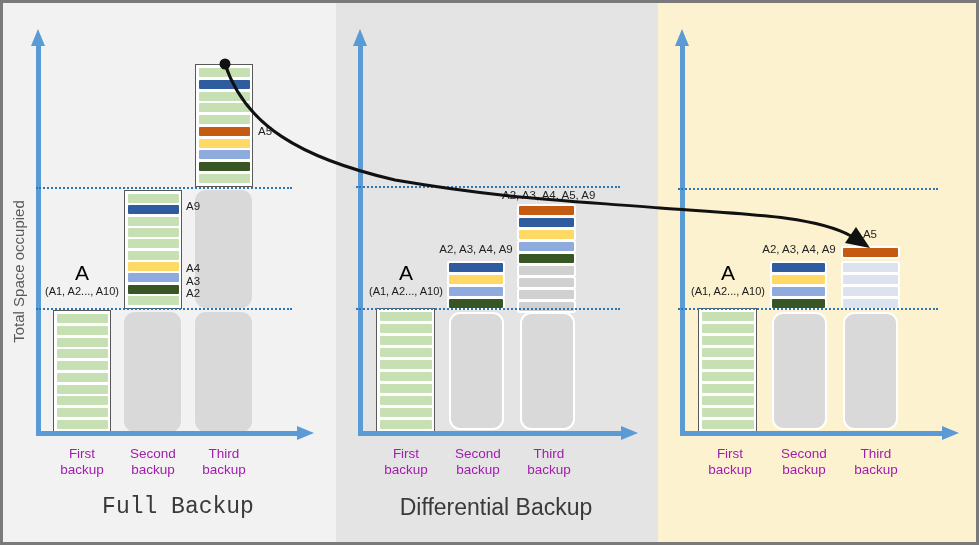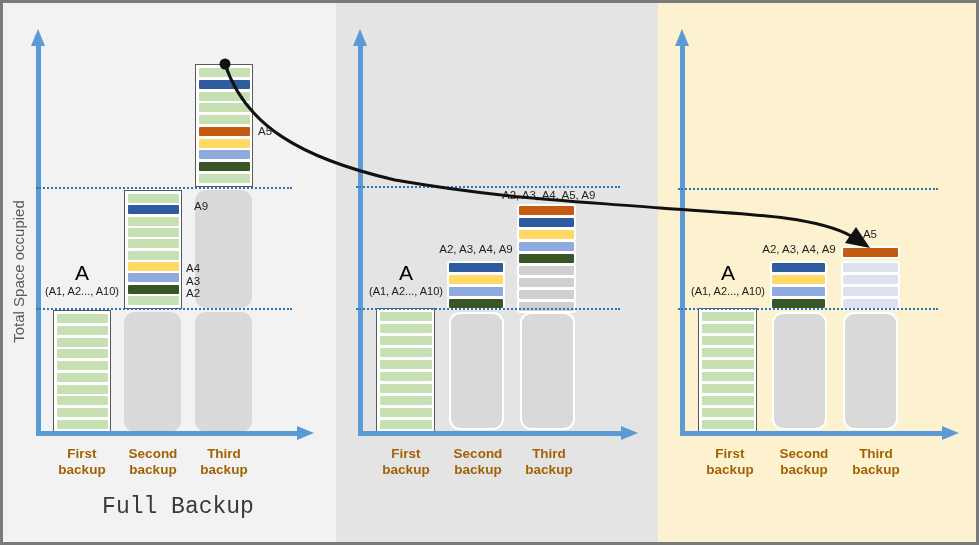--- a/index.html
+++ b/index.html
@@ -19,21 +19,21 @@
   .bar{position:absolute;background:#ffffff;border:1px solid #595959;box-sizing:border-box;display:flex;flex-direction:column;justify-content:space-between;padding:3px 2.5px;z-index:3;}
   .stripe{height:9px;border-radius:1px;}
   .stack{position:absolute;display:flex;flex-direction:column;gap:3px;z-index:3;}
   .stack .stripe{box-shadow:0 0 0 2px #ffffff;}
   .stack.gap-first .stripe:first-child{margin-bottom:3px;}
   .ann{position:absolute;font-size:11.5px;color:#1f1f1f;z-index:7;white-space:nowrap;}
   .ann.ctr{text-align:center;}
   .ahead{position:absolute;width:90px;text-align:center;z-index:7;}
   .ahead .a{font-size:21px;color:#000000;line-height:1.05;}
   .ahead .asub{font-size:11px;color:#1a1a1a;margin-top:1px;white-space:nowrap;}
-  .collabel{position:absolute;top:446px;width:70px;text-align:center;font-size:13.5px;line-height:1.2;color:#a16207;z-index:7;font-weight:bold;}
+  .collabel{position:absolute;top:446px;width:70px;text-align:center;font-size:13.5px;line-height:1.2;color:#a21caf;z-index:7;}
   .title{position:absolute;top:494px;width:240px;text-align:center;font-size:23px;color:#3a3a3a;z-index:7;}
   .ylabel{position:absolute;left:-102px;top:263px;width:240px;text-align:center;font-size:15px;color:#595959;transform:rotate(-90deg);z-index:7;}
   .overlay{position:absolute;left:0;top:0;z-index:8;pointer-events:none;}
 </style>
 </head>
 <body>
 
 <div class="canvas">
 
   <div class="panel p1"></div>
@@ -171,41 +171,42 @@
   </div>
   <div class="ahead" style="left:361px;top:262px;">
     <div class="a">A</div>
     <div class="asub">(A1, A2..., A10)</div>
   </div>
   <div class="ahead" style="left:683px;top:262px;">
     <div class="a">A</div>
     <div class="asub">(A1, A2..., A10)</div>
   </div>
 
-  <div class="ann" style="left:194px;top:200px;">A9</div>
+  <div class="ann" style="left:186px;top:200px;">A9</div>
   <div class="ann" style="left:186px;top:262px;">A4</div>
   <div class="ann" style="left:186px;top:274.5px;">A3</div>
   <div class="ann" style="left:186px;top:287px;">A2</div>
   <div class="ann" style="left:258px;top:125px;">A5</div>
   <div class="ann ctr" style="left:436px;top:243px;width:80px;">A2, A3, A4, A9</div>
   <div class="ann ctr" style="left:502px;top:189px;width:90px;">A2, A3, A4, A5, A9</div>
   <div class="ann ctr" style="left:759px;top:243px;width:80px;">A2, A3, A4, A9</div>
   <div class="ann ctr" style="left:855px;top:228px;width:30px;">A5</div>
 
   <div class="collabel" style="left:47px;">First backup</div>
   <div class="collabel" style="left:118px;">Second backup</div>
   <div class="collabel" style="left:189px;">Third backup</div>
   <div class="collabel" style="left:371px;">First backup</div>
   <div class="collabel" style="left:443px;">Second backup</div>
   <div class="collabel" style="left:514px;">Third backup</div>
   <div class="collabel" style="left:695px;">First backup</div>
   <div class="collabel" style="left:769px;">Second backup</div>
   <div class="collabel" style="left:841px;">Third backup</div>
 
   <div class="title" style="left:58px;font-family:Liberation Mono, monospace;">Full Backup</div>
+  <div class="title" style="left:376px;">Differential Backup</div>
 
   <svg class="overlay" width="979" height="545" viewBox="0 0 979 545">
     <path d="M 225 64 C 245 125, 300 158, 395 180 C 500 198, 560 200, 660 208 C 745 214, 815 216, 851 236" fill="none" stroke="#111111" stroke-width="3" stroke-linecap="round"></path>
     <circle cx="225" cy="64" r="5.5" fill="#111111"></circle>
     <polygon points="870,248 845,243 856,227" fill="#111111"></polygon>
   </svg>
 
   <div class="frame"></div>
 </div>
 

